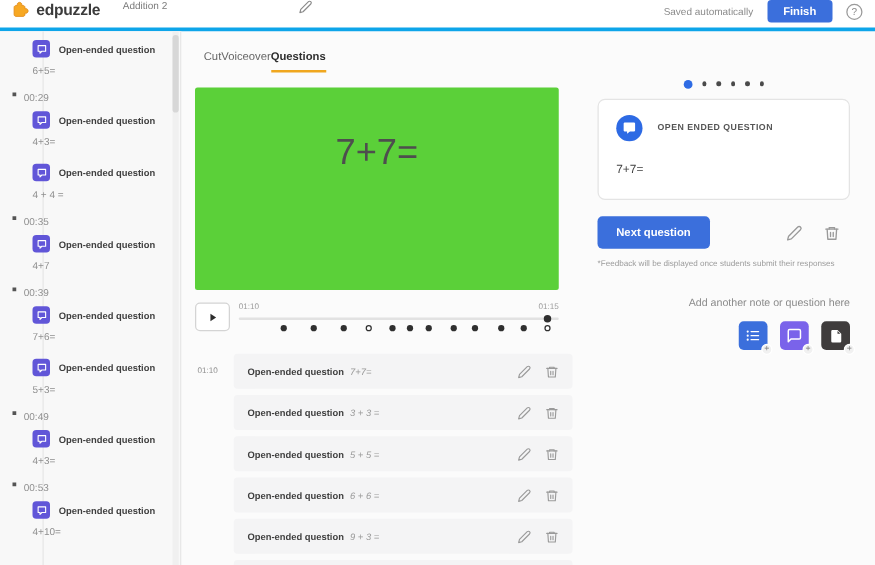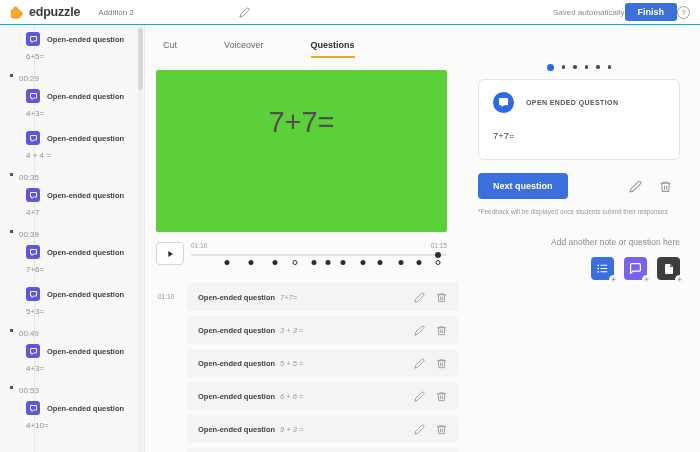--- a/index.html
+++ b/index.html
@@ -1,26 +1,26 @@
 <!DOCTYPE html>
 <html><head>
 <meta charset="utf-8">
 <style>
   * { margin:0; padding:0; box-sizing:border-box; }
   html,body { background:#fff; }
   body { font-family:"Liberation Sans", sans-serif; }
   .app { position:relative; width:700px; height:452px; background:#fbfbfb; overflow:hidden; }
 
   
-  .header { height:25px; background:#fff; border-bottom:1px solid #0ea5e9; display:flex; align-items:center; padding:0 10px; }
+  .header { height:25px; background:#fff; border-bottom:3px solid #0ea5e9; display:flex; align-items:flex-start; padding:0 10px; }
   .logo { display:flex; align-items:center; gap:4px; }
   .logo-text { font-size:12.5px; font-weight:bold; color:#3b3b3b; letter-spacing:-0.2px; }
   .project-title { font-size:8px; color:#7a7a7a; margin-left:18px; }
   .header-pencil { margin-left:105px; display:flex; align-items:center; cursor:pointer; }
-  .header-right { margin-left:auto; display:flex; align-items:center; }
+  .header-right { margin-left:auto; display:flex; align-items:center; gap:11px; }
   .saved-status { font-size:8px; color:#8a8a8a; }
   .finish-btn { background:#3b6fdc; color:#fff; font-size:9px; font-weight:bold; border:none; border-radius:3px; padding:4px 13px; cursor:pointer; }
   .help-icon { width:13px; height:13px; border:1px solid #9a9a9a; border-radius:50%; color:#8a8a8a; font-size:8px; display:flex; align-items:center; justify-content:center; cursor:pointer; }
 
   
   .body-row { display:flex; height:427px; }
 
   
   .sidebar { position:relative; width:145px; background:#f8f8f8; border-right:1px solid #e8e8e8; padding:7px 0 0 0; overflow:hidden; flex-shrink:0; }
   .sb-vline { position:absolute; left:34px; top:0; bottom:0; width:1px; background:#e6e6e6; }
@@ -31,21 +31,21 @@
   .sb-q-head { display:flex; align-items:center; }
   .sb-q-icon { width:14px; height:14px; background:#6156d8; border-radius:3px; display:flex; align-items:center; justify-content:center; flex-shrink:0; }
   .sb-q-label { font-size:7.5px; font-weight:bold; color:#3f3f3f; margin-left:7px; white-space:nowrap; }
   .sb-q-val { font-size:8px; color:#8f8f8f; margin-top:6px; }
   .sb-time { display:flex; align-items:flex-start; margin:0 0 5px 10px; height:10px; }
   .sb-time-dot { width:3px; height:3px; background:#555; flex-shrink:0; }
   .sb-time-text { font-size:8px; color:#909090; margin-left:6px; }
 
   
   .main { width:320px; flex-shrink:0; }
-  .tab-bar { display:flex; gap:47px; padding:15px 0 0 18px; }
+  .tab-bar { display:flex; padding:15px 0 0 18px; }
   .tab { font-size:9px; color:#666; padding-bottom:6px; cursor:pointer; border-bottom:2px solid transparent; }
   .tab.active { color:#2e2e2e; font-weight:bold; border-bottom:2px solid #f0a71f; }
   .screen { margin:12px 0 0 11px; width:291px; height:162px; background:#5bd039; border-radius:2px; text-align:center; padding-top:36px; cursor:pointer; }
   .screen-text { font-size:29px; color:#4e4e4e; }
   .player-row { display:flex; margin:10px 0 0 11px; width:291px; }
   .play-btn { width:28px; height:23px; background:#fff; border:1px solid #d4d4d4; border-radius:4px; display:flex; align-items:center; justify-content:center; cursor:pointer; flex-shrink:0; }
   .tl { flex:1; margin-left:7px; }
   .tl-labels { display:flex; justify-content:space-between; font-size:6.5px; color:#9b9b9b; margin-bottom:2px; }
   .tl-track { position:relative; height:16px; }
   .tl-line { position:absolute; top:3px; left:0; right:0; height:2px; background:#e2e2e2; border-radius:2px; }

